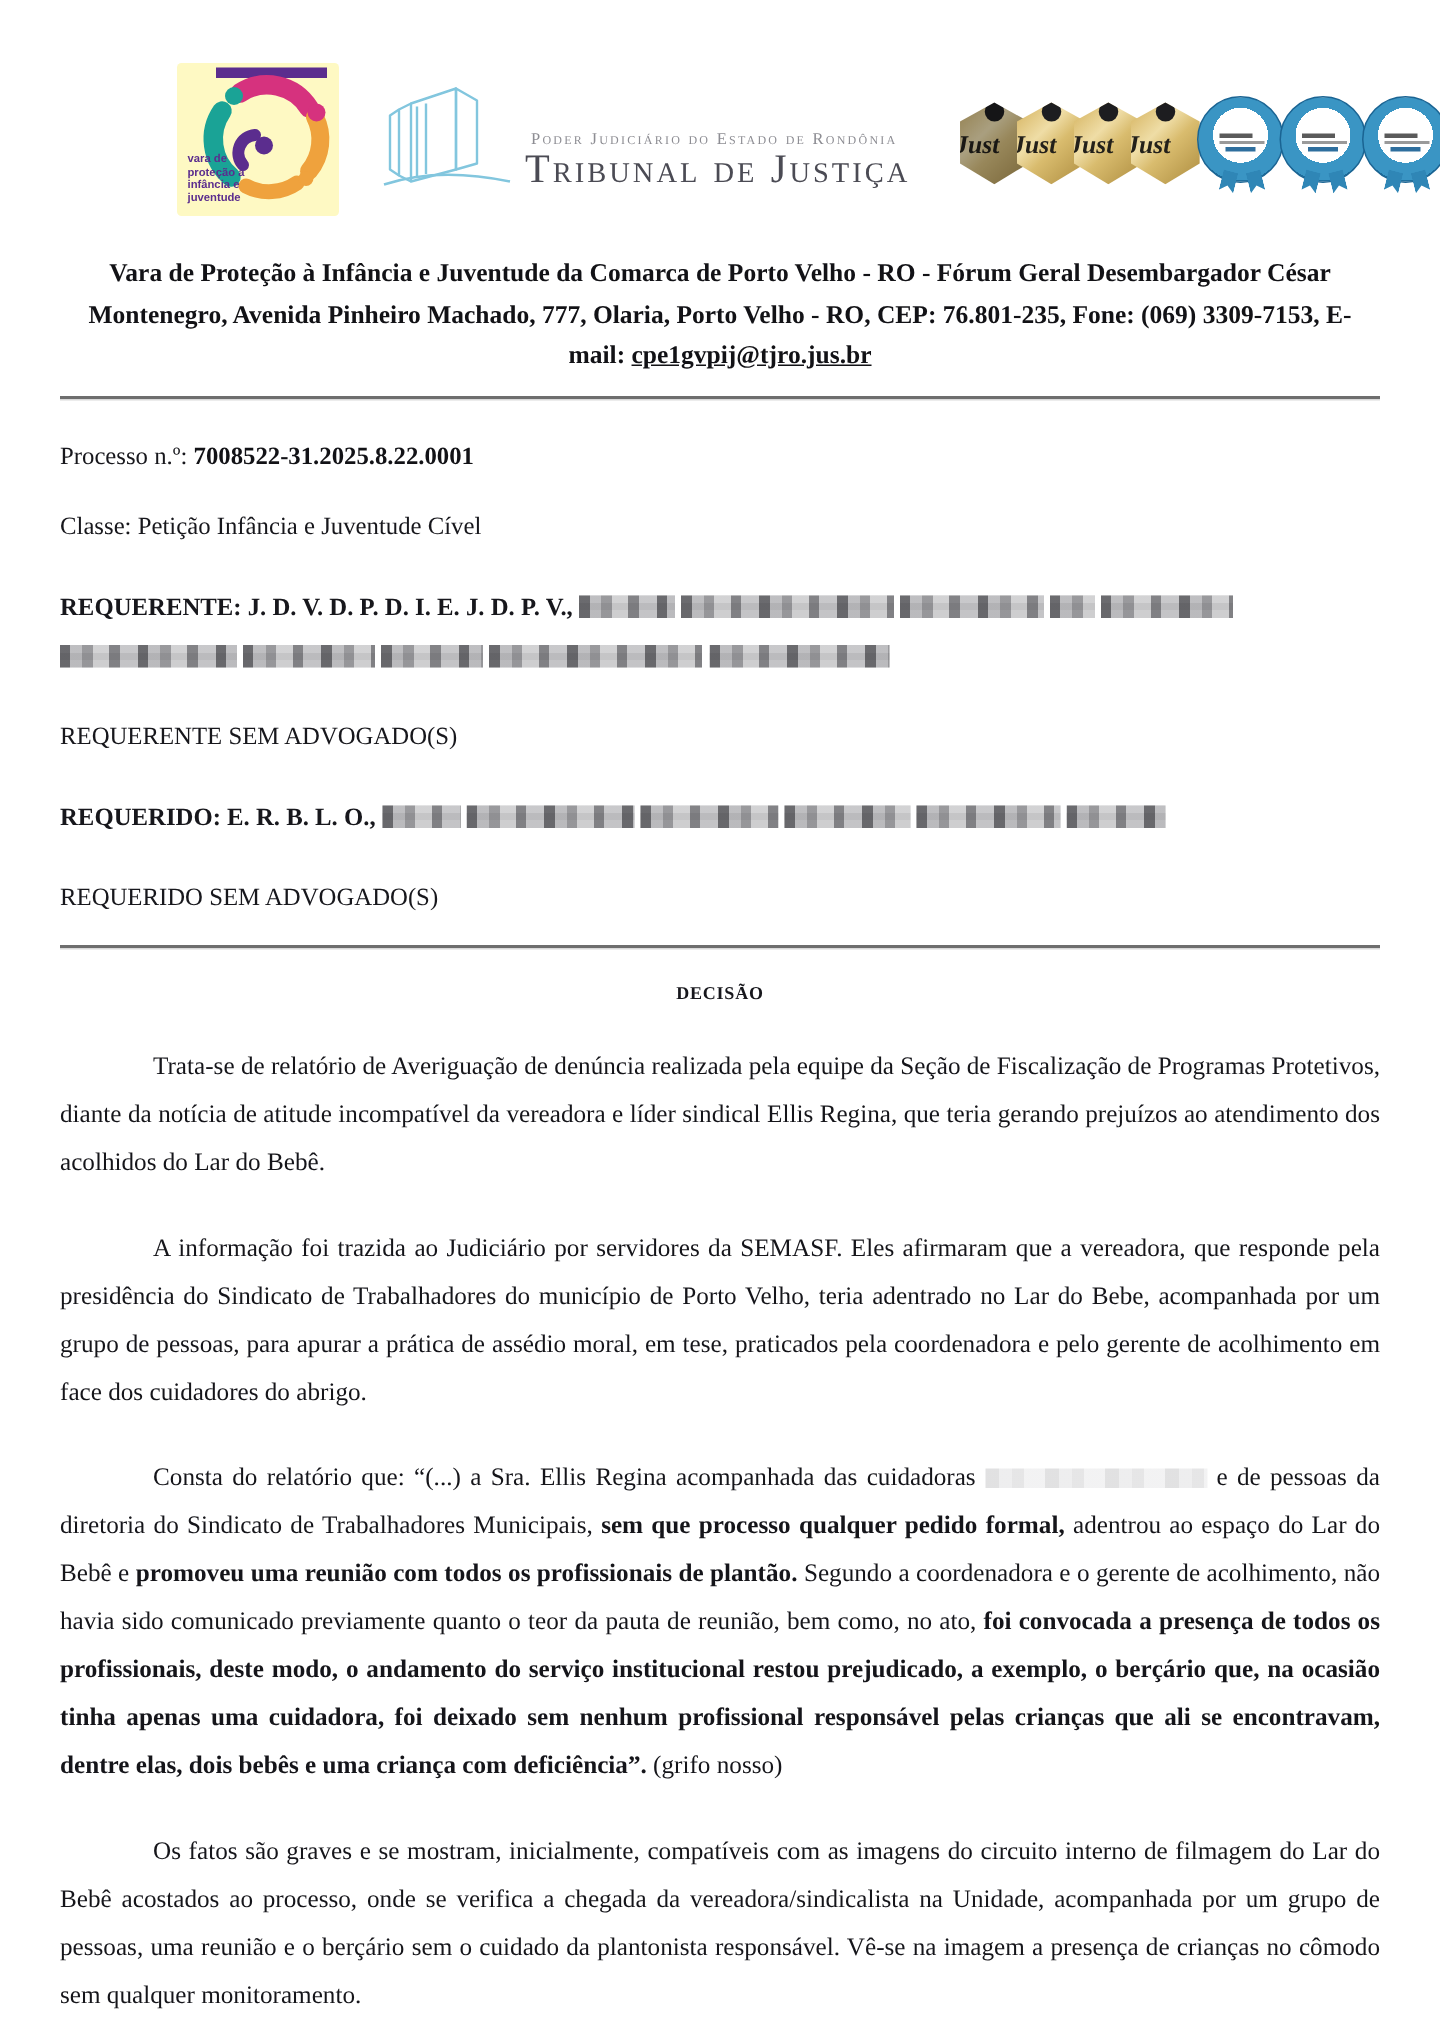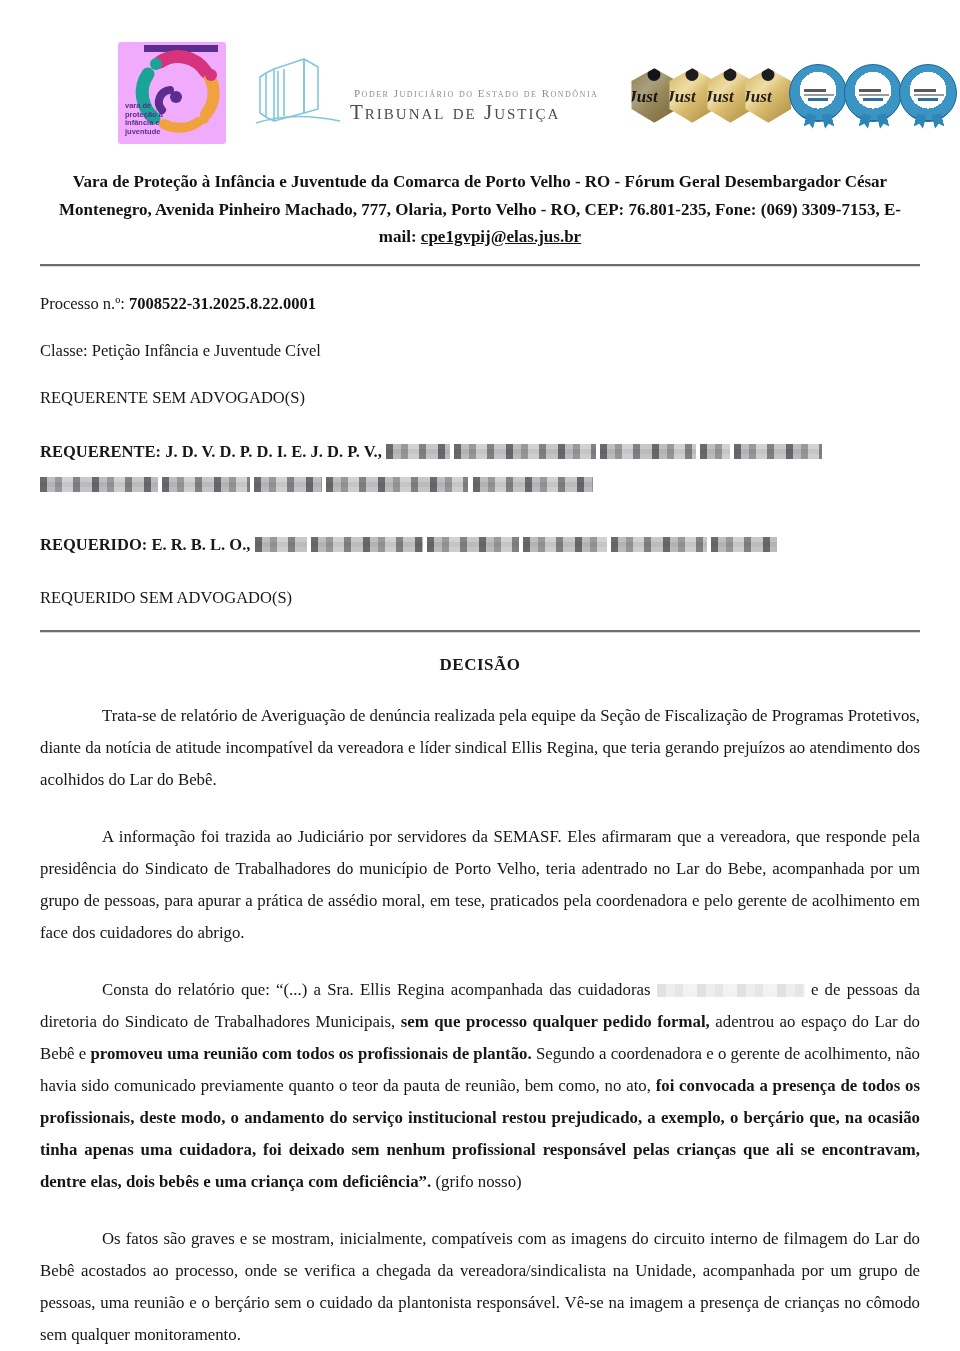--- a/index.html
+++ b/index.html
@@ -10,38 +10,38 @@
     color:#17171c;
   }
   .page { padding:0 40px; }
 
   
   .header-row {
     display:flex; align-items:center;
     padding:42px 20px 6px 78px; gap:14px;
   }
   .logo-card {
-    width:108px; height:102px; background:#f0abfc; border-radius:3px;
+    width:108px; height:102px; background:#fef9c3; border-radius:3px;
     position:relative; flex:none; overflow:hidden;
   }
   .logo-card svg { position:absolute; top:0; left:0; }
   .logo-card .logo-caption {
     position:absolute; left:7px; bottom:8px;
     font-family:"Liberation Sans", sans-serif;
     font-size:7.5px; line-height:8.5px; font-weight:bold; color:#5b2d8e;
   }
   .tj-logo { display:flex; align-items:center; flex:none; margin-left:12px; }
   .tj-text { margin-left:6px; margin-top:25px; }
   .tj-line1 {
     font-variant:small-caps; color:#8d8d93; font-size:11px;
     letter-spacing:1.5px; text-align:left; padding-left:4px;
     font-family:"Liberation Serif", serif;
   }
   .tj-line2 {
-    font-variant:small-caps; color:#4b4b54; font-size:21px; line-height:26px;
+    font-variant:small-caps; color:#4b4b54; font-size:27px; line-height:26px;
     letter-spacing:2px; font-family:"Liberation Serif", serif;
   }
   .badge-strip { display:flex; align-items:center; margin-left:16px; margin-top:4px; }
   .badge-gold {
     width:52px; height:58px; flex:none; position:relative; margin-left:-14px;
     background:linear-gradient(135deg,#cfa94e,#efdda6 38%,#d9bc6e 55%,#a8873a);
     clip-path:polygon(50% 4%,94% 26%,94% 74%,50% 98%,6% 74%,6% 26%);
     display:flex; align-items:center; justify-content:flex-start;
   }
   .badge-gold:first-child { margin-left:0; filter:brightness(.72) saturate(.8); }
@@ -110,21 +110,21 @@
   }
   .redact.light {
     height:13px; opacity:.45;
     background-image:
       repeating-linear-gradient(90deg,
         #bdbdbf 0 9px, #d9d9db 9px 18px, #c7c7c9 18px 26px, #e3e3e5 26px 40px);
   }
 
   
   .decision-title {
-    text-align:center; font-weight:bold; font-size:17px;
+    text-align:center; font-weight:bold; font-size:12px;
     letter-spacing:.5px; margin-top:22px;
   }
   .decision-par {
     font-size:16.8px; line-height:32px; text-align:justify;
     text-indent:62px; margin-top:25px; color:#15151a;
   }
   .decision-par b { font-weight:bold; }
 </style>
 </head>
 <body>
@@ -209,44 +209,44 @@
         <div class="disc">
             <div class="seal-lines"></div>
           </div>
         <div class="ribbon-l"></div>
         <div class="ribbon-r"></div>
       </div>
 
     </div>
   </div>
 
-  <p class="letterhead"><span>Vara de Proteção à Infância e Juventude da Comarca de Porto Velho - RO - Fórum Geral Desembargador César Montenegro, Avenida Pinheiro Machado, 777, Olaria, Porto Velho - RO, CEP: 76.801-235, Fone: (069) 3309-7153, E-mail: </span><a href="#">cpe1gvpij@elas.jus.br</a></p>
+  <p class="letterhead"><span>Vara de Proteção à Infância e Juventude da Comarca de Porto Velho - RO - Fórum Geral Desembargador César Montenegro, Avenida Pinheiro Machado, 777, Olaria, Porto Velho - RO, CEP: 76.801-235, Fone: (069) 3309-7153, E-mail: </span><a href="#">cpe1gvpij@tjro.jus.br</a></p>
 
   <hr class="sep">
 
   <p class="case-line"><span>Processo n.º: </span><span class="proc-number">7008522-31.2025.8.22.0001</span></p>
 
   <p class="case-line">Classe: Petição Infância e Juventude Cível</p>
-
-  <p class="case-line plain">REQUERENTE SEM ADVOGADO(S)</p>
 
   <p class="case-line party">
     <span>REQUERENTE: J. D. V. D. P. D. I. E. J. D. P. V.,</span>
     <span class="redact" style="width:64px"></span>
     <span class="redact" style="width:142px"></span>
     <span class="redact" style="width:96px"></span>
     <span class="redact" style="width:30px"></span>
     <span class="redact" style="width:88px"></span>
     <span class="redact" style="width:118px"></span>
     <span class="redact" style="width:88px"></span>
     <span class="redact" style="width:68px"></span>
     <span class="redact" style="width:142px"></span>
     <span class="redact" style="width:120px"></span>
   </p>
 
+  <p class="case-line plain">REQUERENTE SEM ADVOGADO(S)</p>
+
   <p class="case-line party">
     <span>REQUERIDO: E. R. B. L. O.,</span>
     <span class="redact" style="width:52px"></span>
     <span class="redact" style="width:112px"></span>
     <span class="redact" style="width:92px"></span>
     <span class="redact" style="width:84px"></span>
     <span class="redact" style="width:96px"></span>
     <span class="redact" style="width:66px"></span>
   </p>
 

